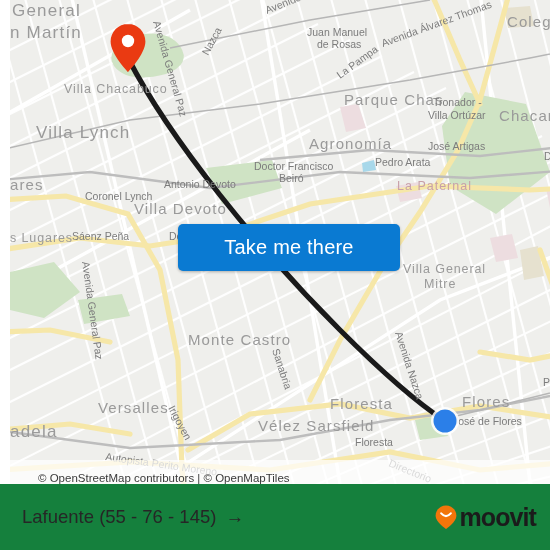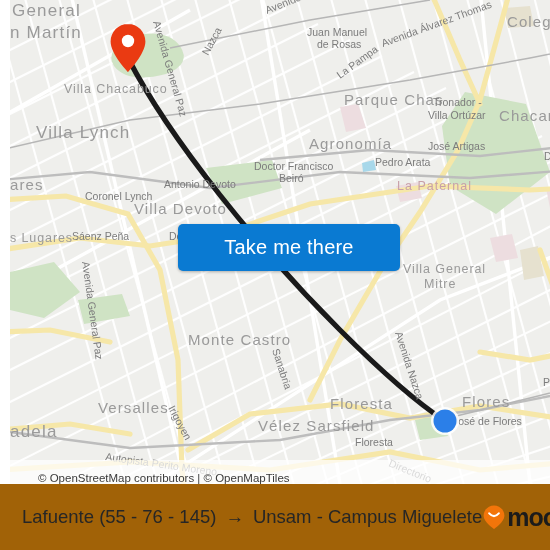--- a/index.html
+++ b/index.html
@@ -42,21 +42,21 @@
     position:absolute;left:0;bottom:0;width:550px;height:24px;
     background:rgba(255,255,255,.72);
     display:flex;align-items:flex-end;
     font-size:11.5px;color:#3a3a3a;
     padding-left:28px;box-sizing:border-box;
   }
 
   
   .footer{
     position:absolute;left:0;top:484px;width:550px;height:66px;
-    background:#a16207;display:flex;align-items:center;
+    background:#15803d;display:flex;align-items:center;
     box-sizing:border-box;padding:0 14px 0 22px;
   }
   .footer-title{
     font-size:18.5px;color:#262626;white-space:nowrap;
     display:flex;align-items:center;gap:9px;flex:1;
   }
   .arrow-ico{display:inline-block;}
   .brand{display:flex;align-items:center;gap:1px;margin-left:auto;}
   .brand-word{
     font-size:25px;font-weight:bold;color:#1b1b1b;letter-spacing:-.9px;
@@ -259,21 +259,20 @@
 
     <div class="attrib">
       <span>© OpenStreetMap contributors | © OpenMapTiles</span>
     </div>
   </div>
 
   <div class="footer">
     <div class="footer-title">
       <span>Lafuente (55 - 76 - 145)</span>
       <span class="arrow-ico">→</span>
-      <span>Unsam - Campus Miguelete</span>
     </div>
     <div class="brand">
       <svg width="24" height="26" viewBox="0 0 24 26">
         <path d="M12 1.4 C6.2 1.4 1.6 6 1.6 11.8 C1.6 18.2 12 25 12 25 C12 25 22.4 18.2 22.4 11.8 C22.4 6 17.8 1.4 12 1.4 Z" fill="#f2750a"></path>
         <path d="M7.2 9.4 q4.8 5.4 9.6 0" stroke="#ffffff" stroke-width="2.1" fill="none" stroke-linecap="round"></path>
       </svg>
       <span class="brand-word">moovit</span>
     </div>
   </div>
 

